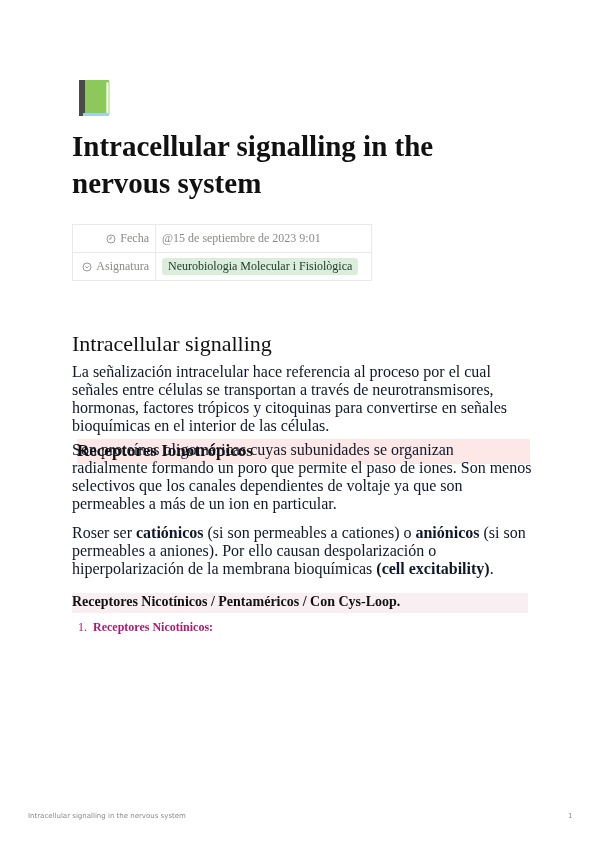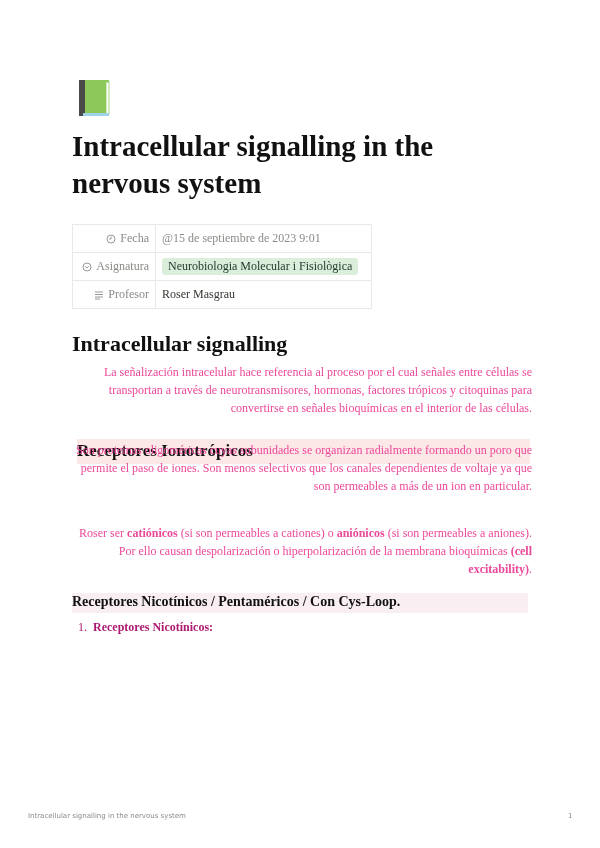--- a/index.html
+++ b/index.html
@@ -20,25 +20,25 @@
     .props td { border: 1px solid #e9e9e7; height: 27px; padding: 0 6px; vertical-align: middle; }
     .props td.key { width: 70px; color: #8a8a86; white-space: nowrap; text-align: right; }
     .props td.val { color: #37352f; }
     .props td.key svg { vertical-align: -2px; margin-right: 4px; }
     .tag {
       display: inline-block; background: #dbeddb; color: #1c3829;
       padding: 1px 6px; border-radius: 3px; font-size: 12px; text-align: center;
     }
     .h1 {
       position: absolute; left: 72px; top: 331px; margin: 0;
-      font-size: 22px; font-weight: bold; color: #111;
+      font-size: 22px; font-weight: normal; color: #111;
     }
     .para {
       position: absolute; left: 72px; width: 460px; margin: 0;
-      font-size: 12px; line-height: 18px; color: #ec4899; text-align: right;
+      font-size: 16px; line-height: 18px; color: #0f172a;
     }
     .h2-hl {
       position: absolute; left: 72px; width: 453px; margin: 5px;
       font-size: 17px; font-weight: bold; color: #111;
       padding: 2px 0 1px 0;
     }
     .h2-hl.red { background: #fde8e8; top: 434px; height: 22px; }
     .h3-hl {
       position: absolute; left: 72px; top: 593px; width: 456px; height: 18px; margin: 0;
       font-size: 14px; font-weight: bold; color: #111; background: #f9eef2;
@@ -81,28 +81,20 @@
     <td class="key">
       <svg width="10" height="10" viewBox="0 0 10 10">
             <circle cx="5" cy="5" r="4" fill="none" stroke="#9b9a97" stroke-width="1"></circle>
             <path d="M3.3 4.2 L5 6 L6.7 4.2" fill="none" stroke="#9b9a97" stroke-width="1"></path>
           </svg><span>Asignatura</span>
     </td>
     <td class="val">
       <span class="tag">Neurobiologia Molecular i Fisiològica</span>
     </td>
   </tr>
-  <tr>
-    <td class="key">
-      <svg width="10" height="10" viewBox="0 0 10 10">
-            <path d="M1 2 H9 M1 4.5 H9 M1 7 H9 M1 9 H6" stroke="#9b9a97" stroke-width="1"></path>
-          </svg><span>Profesor</span>
-    </td>
-    <td class="val">Roser Masgrau</td>
-  </tr>
 </tbody>
   </table>
 
 <h2 class="h1">Intracellular signalling</h2>
 
 <p class="para" style="top:363px">La señalización intracelular hace referencia al proceso por el cual señales entre células se transportan a través de neurotransmisores, hormonas, factores trópicos y citoquinas para convertirse en señales bioquímicas en el interior de las células.</p>
 
 <h3 class="h2-hl red">Receptores Ionotrópicos</h3>
 
 <p class="para" style="top:441px">Son proteínas oligoméricas cuyas subunidades se organizan radialmente formando un poro que permite el paso de iones. Son menos selectivos que los canales dependientes de voltaje ya que son permeables a más de un ion en particular.</p>

